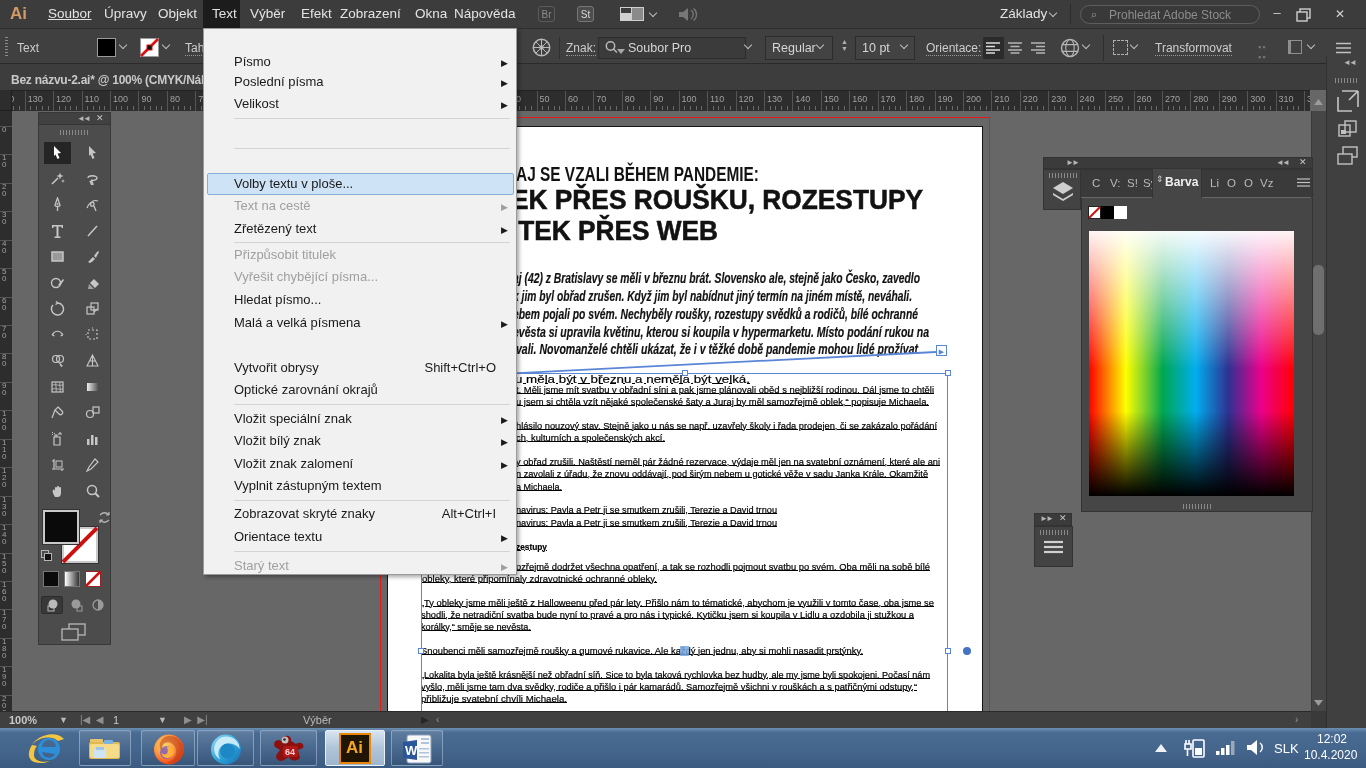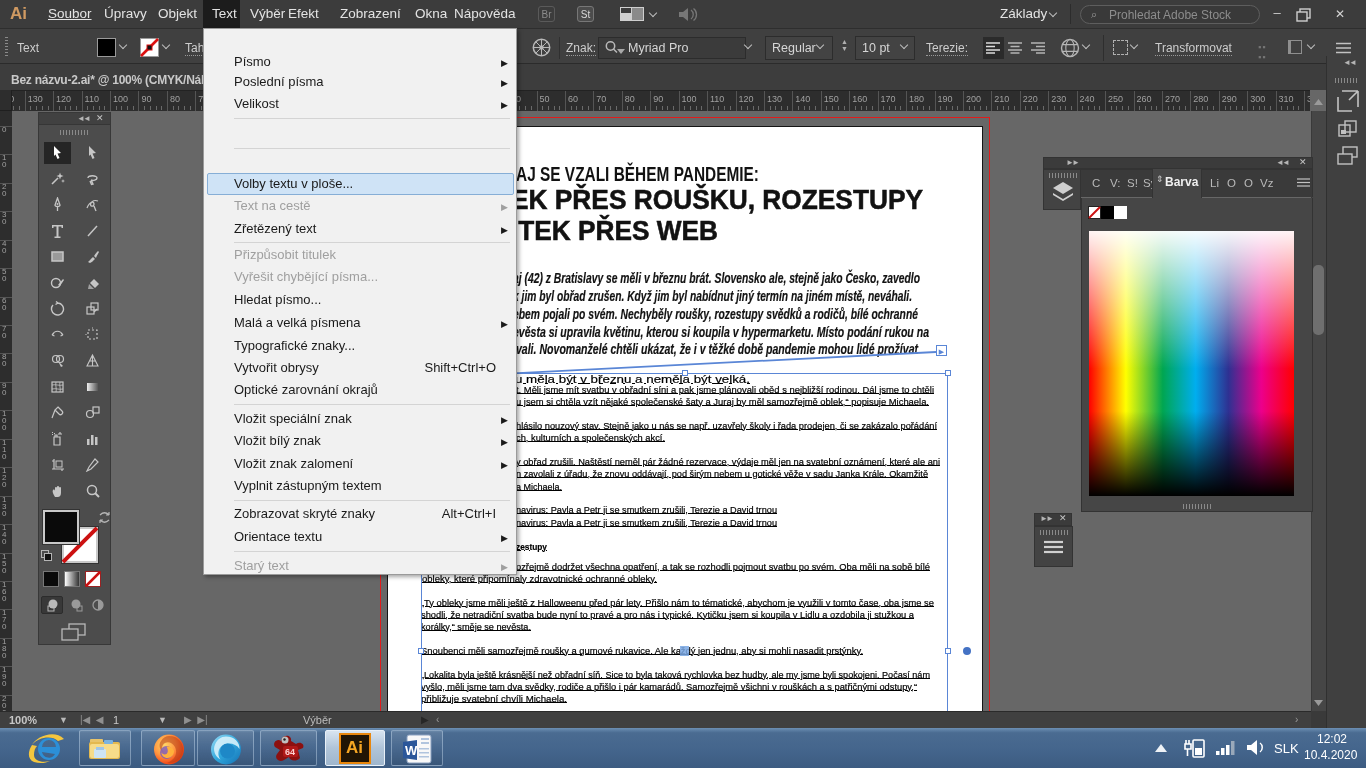--- a/index.html
+++ b/index.html
@@ -47,21 +47,21 @@
 <div id="root">
 
 <div class="abs" id="menubar">
   <div class="abs" style="left:10px;top:4px;font-size:17px;font-weight:bold;color:#d09a62;">Ai</div>
   <div class="mitem" style="left:48px;text-decoration:underline;">Soubor</div>
   <div class="mitem" style="left:104px;">Úpravy</div>
   <div class="mitem" style="left:158px;">Objekt</div>
   <div class="abs" style="left:203px;top:0;width:37px;height:28px;background:#1c1c1c;"></div>
   <div class="mitem" style="left:212px;">Text</div>
   <div class="mitem" style="left:250px;">Výběr</div>
-  <div class="mitem" style="left:288px;">Efekt</div>
+  <div class="mitem" style="left:301px;">Efekt</div>
   <div class="mitem" style="left:340px;">Zobrazení</div>
   <div class="mitem" style="left:415px;">Okna</div>
   <div class="mitem" style="left:454px;">Nápověda</div>
 
   <div class="abs" style="left:538px;top:6px;width:17px;height:16px;border:1px solid #5a5a5a;border-radius:3px;color:#8b8b8b;font-size:10px;text-align:center;line-height:15px;">Br</div>
   <div class="abs" style="left:577px;top:6px;width:17px;height:16px;border:1px solid #777;border-radius:3px;background:#4c4c4c;color:#d8d8d8;font-size:10px;text-align:center;line-height:15px;">St</div>
   <div class="abs" style="left:620px;top:7px;width:24px;height:14px;background:#cfcfcf;"></div>
   <div class="abs" style="left:621px;top:8px;width:10px;height:5px;background:#3c3c3c;"></div>
   <div class="abs" style="left:632px;top:8px;width:11px;height:12px;background:#8a8a8a;"></div>
   <div class="chev" style="left:650px;top:10px;"></div>
@@ -111,30 +111,30 @@
   <div class="abs" style="left:559px;top:8px;width:1px;height:22px;background:#303030;"></div>
   <div class="abs" style="left:566px;top:12px;color:#cdcdcd;font-size:12px;border-bottom:1px dotted #999;">Znak:</div>
   <div class="abs" style="left:598px;top:8px;width:148px;height:22px;border:1px solid #2c2c2c;background:#3b3b3b;"></div>
   <svg class="abs" style="left:604px;top:11px;" width="16" height="16">
         <circle cx="6.5" cy="6" r="4.2" stroke="#b9b9b9" fill="none" stroke-width="1.5"></circle>
         <line x1="9.5" y1="9" x2="13" y2="12.5" stroke="#b9b9b9" stroke-width="1.5"></line>
       </svg>
   <svg class="abs" style="left:617px;top:20px;" width="8" height="5">
         <path d="M0 0 L8 0 L4 5 Z" fill="#a8a8a8"></path>
       </svg>
-  <div class="abs" style="left:628px;top:12px;color:#d6d6d6;font-size:12.5px;">Myriad Pro</div>
+  <div class="abs" style="left:628px;top:12px;color:#d6d6d6;font-size:12.5px;">Soubor Pro</div>
   <div class="chev" style="left:745px;top:13px;"></div>
   <div class="abs" style="left:765px;top:7px;width:68px;height:24px;border:1px solid #2c2c2c;background:#434343;"></div>
   <div class="abs" style="left:772px;top:12px;color:#d6d6d6;font-size:12.5px;">Regular</div>
   <div class="chev" style="left:817px;top:13px;"></div>
   <div class="abs" style="left:841px;top:9px;color:#b0b0b0;font-size:7px;">▲<br>▼</div>
   <div class="abs" style="left:855px;top:7px;width:60px;height:24px;border:1px solid #2c2c2c;background:#434343;"></div>
   <div class="abs" style="left:862px;top:12px;color:#d6d6d6;font-size:12.5px;">10 pt</div>
   <div class="chev" style="left:901px;top:13px;"></div>
-  <div class="abs" style="left:926px;top:12px;color:#cdcdcd;font-size:12px;border-bottom:1px dotted #999;">Terezie:</div>
+  <div class="abs" style="left:926px;top:12px;color:#cdcdcd;font-size:12px;border-bottom:1px dotted #999;">Orientace:</div>
 
   <div class="abs" style="left:983px;top:8px;width:21px;height:22px;background:#2b2b2b;"></div>
   <svg class="abs" style="left:986px;top:13px;" width="15" height="12">
         <g stroke="#dcdcdc" stroke-width="1.5">
           <line x1="0" y1="1" x2="14" y2="1"></line>
           <line x1="0" y1="4.5" x2="9" y2="4.5"></line>
           <line x1="0" y1="8" x2="14" y2="8"></line>
           <line x1="0" y1="11" x2="9" y2="11"></line>
         </g>
       </svg>
@@ -597,23 +597,20 @@
       <div class="menuitem gray" style="top:237.0px">
         <span class="lbl">Vyřešit chybějící písma...</span>
       </div>
       <div class="menuitem" style="top:259.5px">
         <span class="lbl">Hledat písmo...</span>
       </div>
       <div class="menuitem" style="top:283.0px">
         <span class="lbl">Malá a velká písmena</span>
         <span class="arr">▶</span>
       </div>
-      <div class="menuitem" style="top:306.0px">
-        <span class="lbl">Typografické znaky...</span>
-      </div>
       <div class="menuitem" style="top:328.0px">
         <span class="lbl">Vytvořit obrysy</span>
         <span class="sc">Shift+Ctrl+O</span>
       </div>
       <div class="menuitem" style="top:350.0px">
         <span class="lbl">Optické zarovnání okrajů</span>
       </div>
       <div class="msep" style="top:375px"></div>
       <div class="menuitem" style="top:378.5px">
         <span class="lbl">Vložit speciální znak</span>

